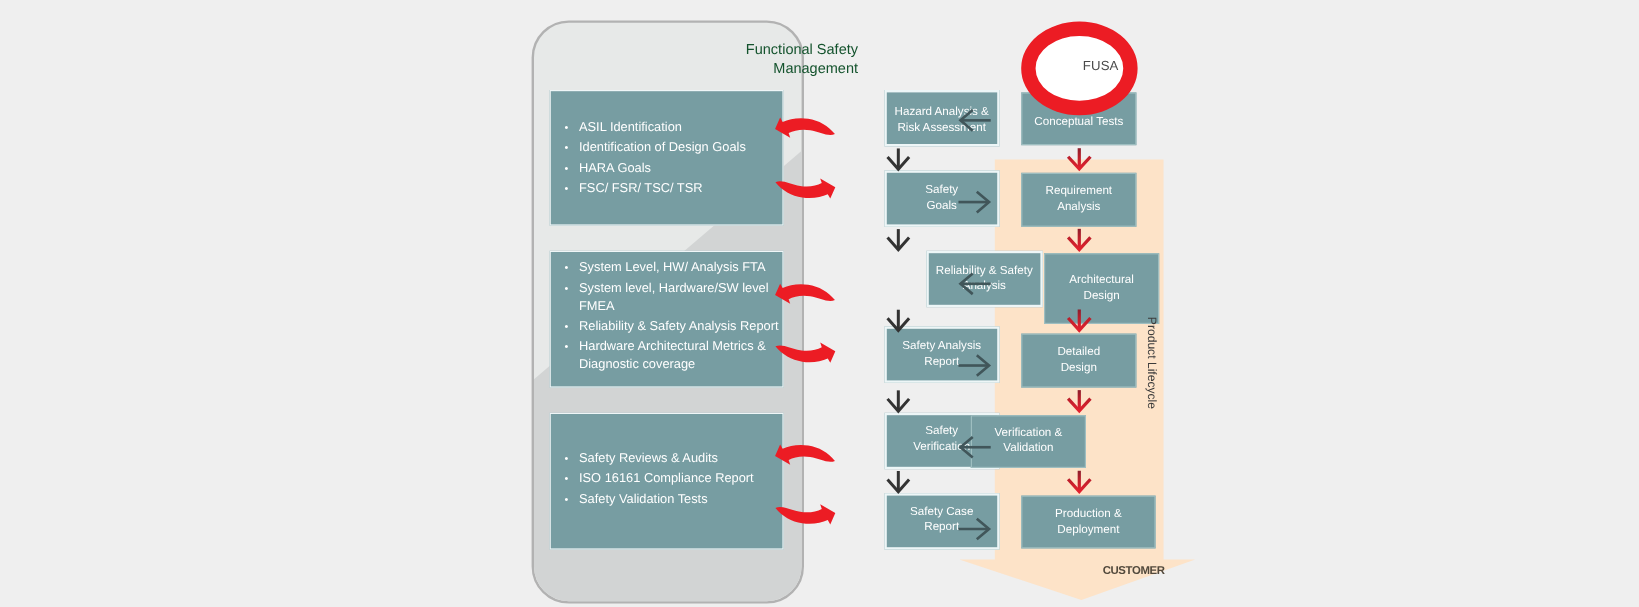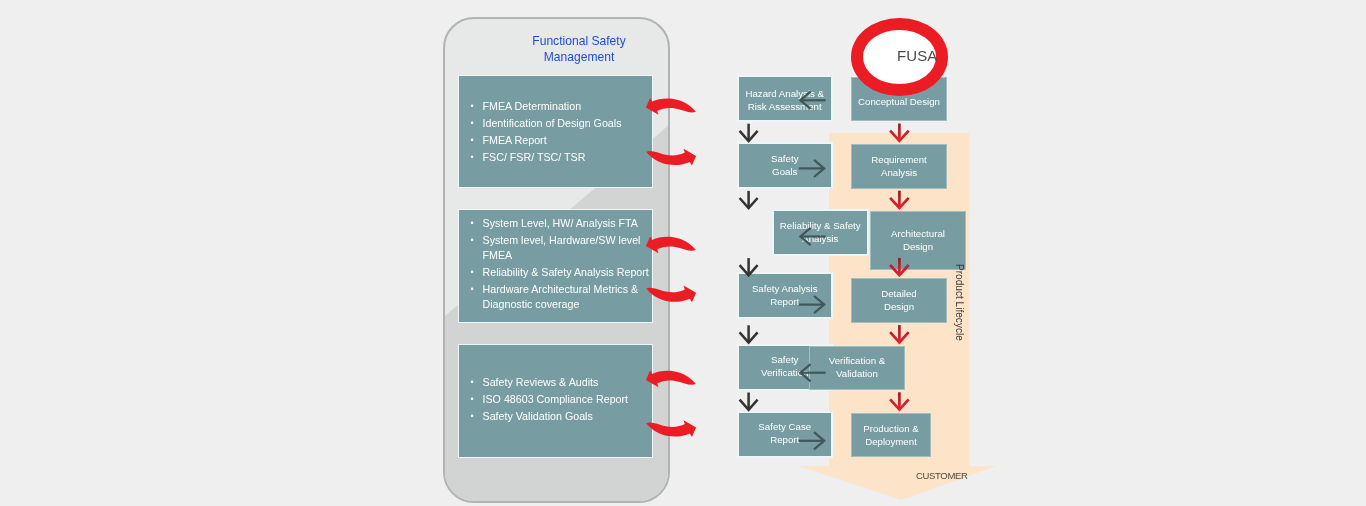--- a/index.html
+++ b/index.html
@@ -3,41 +3,41 @@
 <meta charset="utf-8">
 <style>
   html,body{margin:0;padding:0;}
   body{width:1366px;height:506px;background:#efefef;font-family:"Liberation Sans",sans-serif;overflow:hidden;}
   .stage{position:absolute;left:0;top:0;width:1366px;height:506px;}
   .abs{position:absolute;}
 
   
   #fsm-card{left:442.5px;top:16.5px;width:227.5px;height:486px;border:2.2px solid #b2b2b2;border-radius:31px;background:#e7e9e8;box-sizing:border-box;overflow:hidden;}
   #fsm-shade{position:absolute;left:-2.2px;top:-2.2px;width:227.5px;height:486px;}
-  #fsm-title{left:443px;top:34px;width:272px;text-align:center;font-size:12.1px;line-height:15.7px;color:#1d4ed8;}
+  #fsm-title{left:443px;top:34px;width:272px;text-align:right;font-size:12.1px;line-height:15.7px;color:#14532d;}
 
   .fsm-panel{background:#779da2;border:1.5px solid #eff6f7;box-sizing:border-box;}
   .fsm-list{margin:0;padding:0;list-style:none;}
   .fsm-li{color:#ffffff;font-size:10.7px;line-height:15px;position:relative;padding-left:24.5px;margin-bottom:2.1px;}
   .fsm-li .bul{position:absolute;left:12.5px;top:0;font-size:9px;}
 
   
   .mbox{background:#779da2;border:2px solid #edf6f7;box-sizing:border-box;color:#fff;font-size:9.7px;line-height:12.9px;
         display:flex;align-items:center;justify-content:center;text-align:center;margin-left:36px;}
 
   
   .rbox{background:#779da2;border:1px solid #9ebec0;box-sizing:border-box;color:#fff;font-size:9.7px;line-height:12.9px;
         display:flex;align-items:center;justify-content:center;text-align:center;padding-top:1px;}
 
   #lifecycle-label{left:965px;top:263.5px;font-size:10.1px;color:#3b3b3b;transform:rotate(90deg);transform-origin:0 0;white-space:nowrap;}
-  #customer-label{left:871px;top:470px;width:141.5px;text-align:center;font-size:9.5px;font-weight:normal;color:#52493c;letter-spacing:-0.32px;}
+  #customer-label{left:829px;top:470px;width:141.5px;text-align:right;font-size:9.5px;font-weight:bold;color:#52493c;letter-spacing:-0.32px;}
 
   #fusa-circle{left:851px;top:18px;width:96.5px;height:77.5px;border-radius:50%;background:#fff;border:12px solid #ec1c24;box-sizing:border-box;
      display:flex;align-items:center;justify-content:center;}
-  #fusa-text{font-size:15px;color:#4a4a4a;letter-spacing:.1px;position:relative;top:-1.5px;margin-left:36px;}
+  #fusa-text{font-size:11px;color:#4a4a4a;letter-spacing:.1px;position:relative;top:-1.5px;margin-left:36px;}
   svg{display:block;}
 </style>
 </head>
 <body>
 
 <div class="stage">
 
   <svg class="abs" id="lifecycle-arrow" style="left:800px;top:128px;width:200px;height:378px" viewBox="0 0 200 378">
     <path d="M29 5 H169.6 V338.2 H196 L101.2 372 L-0.5 338.2 H29 Z" fill="#fde3c8"></path>
   </svg>
@@ -46,50 +46,50 @@
     <svg id="fsm-shade" viewBox="0 0 227.5 486">
       <path d="M 227.5 108.5 L 227.5 486 L 0 486 L 0 302.5 Z" fill="#d2d4d4"></path>
     </svg>
   </div>
   <div class="abs" id="fsm-title">Functional Safety<br>Management</div>
 
   <div class="abs fsm-panel" id="fsm-panel-0" style="left:458px;top:74.5px;width:195px;height:113.5px"></div>
   <div class="abs fsm-panel" id="fsm-panel-1" style="left:458px;top:208.5px;width:195px;height:114px"></div>
   <div class="abs fsm-panel" id="fsm-panel-2" style="left:458px;top:344px;width:195px;height:113.5px"></div>
   <ul class="fsm-list abs" id="list-0" style="left: 458px; width: 195px; top: 99px;">
-      <li class="fsm-li"><span class="bul">•</span><span>FMEA Determination</span></li>
+      <li class="fsm-li"><span class="bul">•</span><span>ASIL Identification</span></li>
       <li class="fsm-li"><span class="bul">•</span><span>Identification of Design Goals</span></li>
-      <li class="fsm-li"><span class="bul">•</span><span> FMEA Report</span></li>
+      <li class="fsm-li"><span class="bul">•</span><span> HARA Goals</span></li>
       <li class="fsm-li"><span class="bul">•</span><span> FSC/ FSR/ TSC/ TSR</span></li>
     </ul>
   <ul class="fsm-list abs" id="list-1" style="left: 458px; width: 195px; top: 216px;">
       <li class="fsm-li"><span class="bul">•</span><span>System Level, HW/ Analysis FTA</span></li>
       <li class="fsm-li"><span class="bul">•</span><span>System level, Hardware/SW level<br>FMEA</span></li>
       <li class="fsm-li"><span class="bul">•</span><span>Reliability &amp; Safety Analysis Report</span></li>
       <li class="fsm-li"><span class="bul">•</span><span>Hardware Architectural Metrics &amp;<br>Diagnostic coverage</span></li>
     </ul>
   <ul class="fsm-list abs" id="list-2" style="left: 458px; width: 195px; top: 375px;">
       <li class="fsm-li"><span class="bul">•</span><span>Safety Reviews &amp; Audits</span></li>
-      <li class="fsm-li"><span class="bul">•</span><span>ISO 48603 Compliance Report</span></li>
-      <li class="fsm-li"><span class="bul">•</span><span>Safety Validation Goals</span></li>
+      <li class="fsm-li"><span class="bul">•</span><span>ISO 16161 Compliance Report</span></li>
+      <li class="fsm-li"><span class="bul">•</span><span>Safety Validation Tests</span></li>
     </ul>
 
   <div class="abs mbox" id="mbox-0" style="left:700.5px;top:74.69999999999999px;width:96.5px;height:47.4px;padding-top:6px">Hazard Analysis &amp;<br>Risk Assessment</div>
   <div class="abs mbox" id="mbox-1" style="left:700.5px;top:141.9px;width:96.5px;height:47.4px">Safety<br>Goals</div>
   <div class="abs mbox" id="mbox-2" style="left:736px;top:209.1px;width:96.5px;height:47.4px">Reliability &amp; Safety<br>Analysis</div>
   <div class="abs mbox" id="mbox-3" style="left:700.5px;top:272px;width:96.5px;height:47.4px">Safety Analysis<br>Report</div>
   <div class="abs mbox" id="mbox-4" style="left:700.5px;top:343.5px;width:96.5px;height:47.4px">Safety<br>Verification</div>
   <div class="abs mbox" id="mbox-5" style="left:700.5px;top:410.70000000000005px;width:96.5px;height:47.4px">Safety Case<br>Report</div>
 
-  <div class="abs rbox" id="rbox-0" style="left:851px;top:76.8px;width:96px;height:44.5px;padding-top:6px">Conceptual Design</div>
+  <div class="abs rbox" id="rbox-0" style="left:851px;top:76.8px;width:96px;height:44.5px;padding-top:6px">Conceptual Tests</div>
   <div class="abs rbox" id="rbox-1" style="left:851px;top:144px;width:96px;height:44.5px">Requirement<br>Analysis</div>
   <div class="abs rbox" id="rbox-2" style="left:870px;top:211.2px;width:96px;height:59px">Architectural<br>Design</div>
   <div class="abs rbox" id="rbox-3" style="left:851px;top:278.4px;width:96px;height:44.5px">Detailed<br>Design</div>
   <div class="abs rbox" id="rbox-4" style="left:809px;top:345.6px;width:96px;height:44.5px">Verification &amp;<br>Validation</div>
-  <div class="abs rbox" id="rbox-5" style="left:851px;top:412.8px;width:80px;height:44.5px">Production &amp;<br>Deployment</div>
+  <div class="abs rbox" id="rbox-5" style="left:851px;top:412.8px;width:112px;height:44.5px">Production &amp;<br>Deployment</div>
 
   <div class="abs" id="fusa-circle">
     <span id="fusa-text">FUSA</span>
   </div>
 
   <svg class="abs" id="arrow-layer" style="left:0;top:0;width:1366px;height:506px;pointer-events:none" viewBox="0 0 1366 506">
     <defs id="arrow-defs">
         <linearGradient id="redgrad0" gradientUnits="userSpaceOnUse" x1="0" y1="123.5" x2="0" y2="140.8">
           <stop offset="0" stop-color="#8b1f2d"></stop>
           <stop offset="0.42" stop-color="#bc1f2b"></stop>

